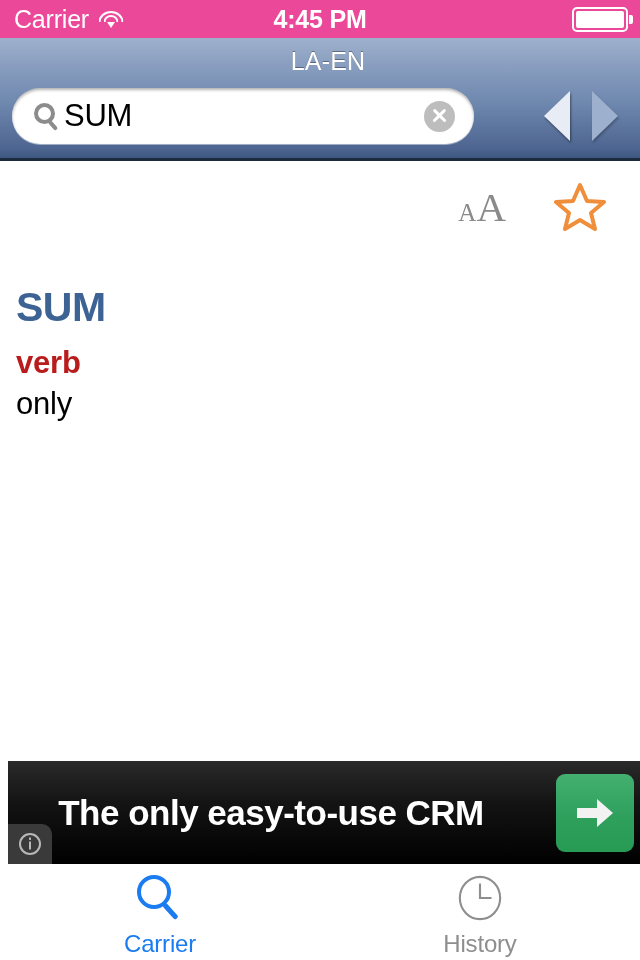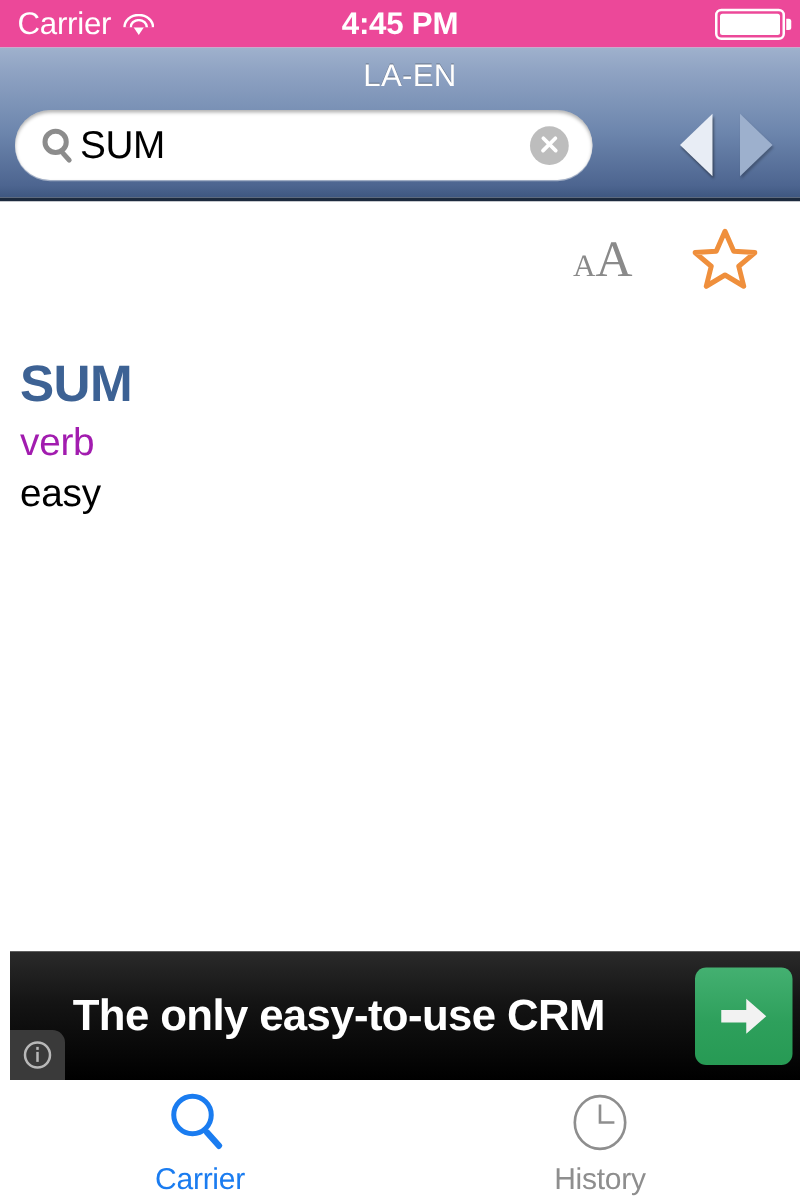--- a/index.html
+++ b/index.html
@@ -132,21 +132,21 @@
   }
   .aa .a-small { font-size:25px; }
   .aa .a-big { font-size:41px; }
   .star-icon { width:52px; height:50px; }
 
   .entry { padding:52px 0 0 16px; }
   .headword {
     font-size:41px; font-weight:bold; color:#3d6294; letter-spacing:-0.5px;
   }
   .pos {
-    font-size:31px; color:#a21caf; margin-top:5px; letter-spacing:-0.2px;
+    font-size:31px; color:#b91c1c; margin-top:14px; letter-spacing:-0.2px;font-weight:bold;
   }
   .definition {
     font-size:31px; color:#000000; margin-top:5px; letter-spacing:-0.2px;
   }
 
   
   .ad {
     position:absolute; top:761px; left:8px; width:640px; height:103px;
     background:linear-gradient(to bottom,#2a2a2a 0%,#141414 40%,#000000 100%);
     display:flex; align-items:center;gap:48px;
@@ -247,21 +247,21 @@
       <span class="star-icon">
         <svg viewBox="0 0 52 50" width="52" height="50">
           <path d="M26 3 L33 19 L50 20 L37 31 L41 47 L26 38 L11 47 L15 31 L2 20 L19 19 Z" fill="none" stroke="#ef8f3c" stroke-width="4" stroke-linejoin="round"></path>
         </svg>
       </span>
     </div>
 
     <div class="entry">
       <div class="headword">SUM</div>
       <div class="pos">verb</div>
-      <div class="definition">easy</div>
+      <div class="definition">only</div>
     </div>
   </div>
 
   <div class="ad">
     <div class="ad-text">The only easy-to-use CRM</div>
     <div class="ad-cta">
       <svg viewBox="0 0 44 40" width="44" height="40">
         <path d="M4 15 H24 V6 L40 20 L24 34 V25 H4 Z" fill="#f2f2f2"></path>
       </svg>
     </div>

